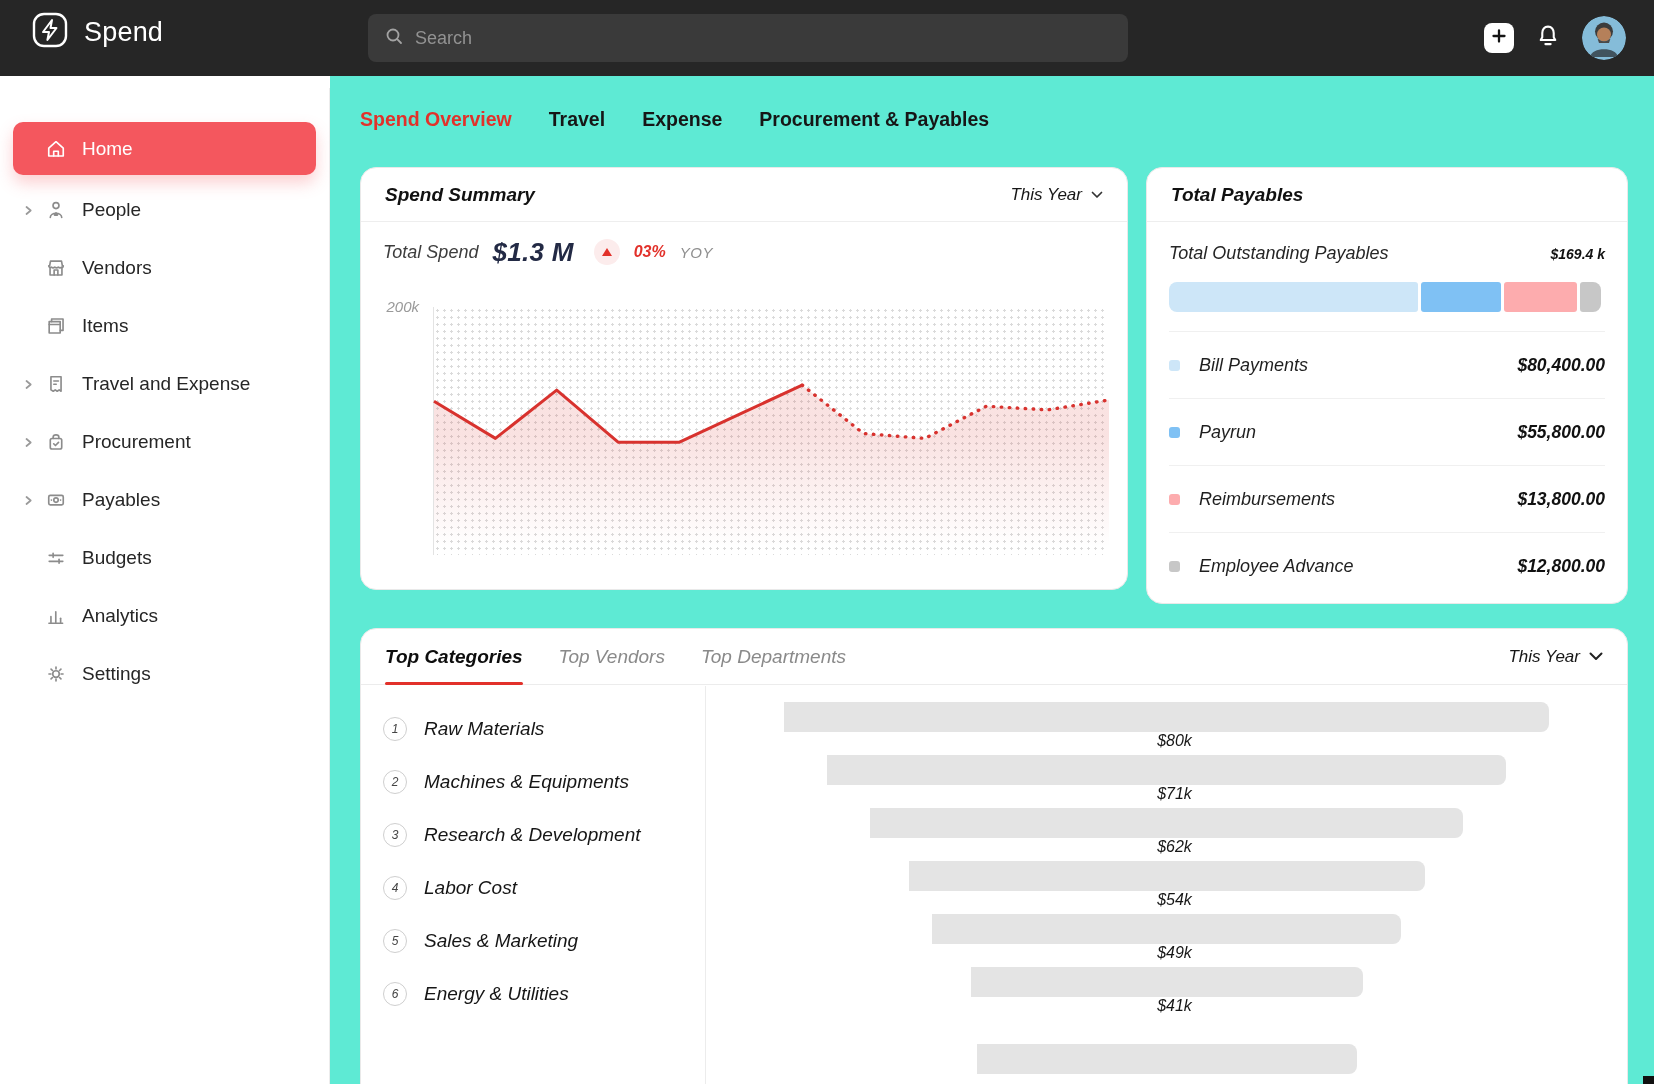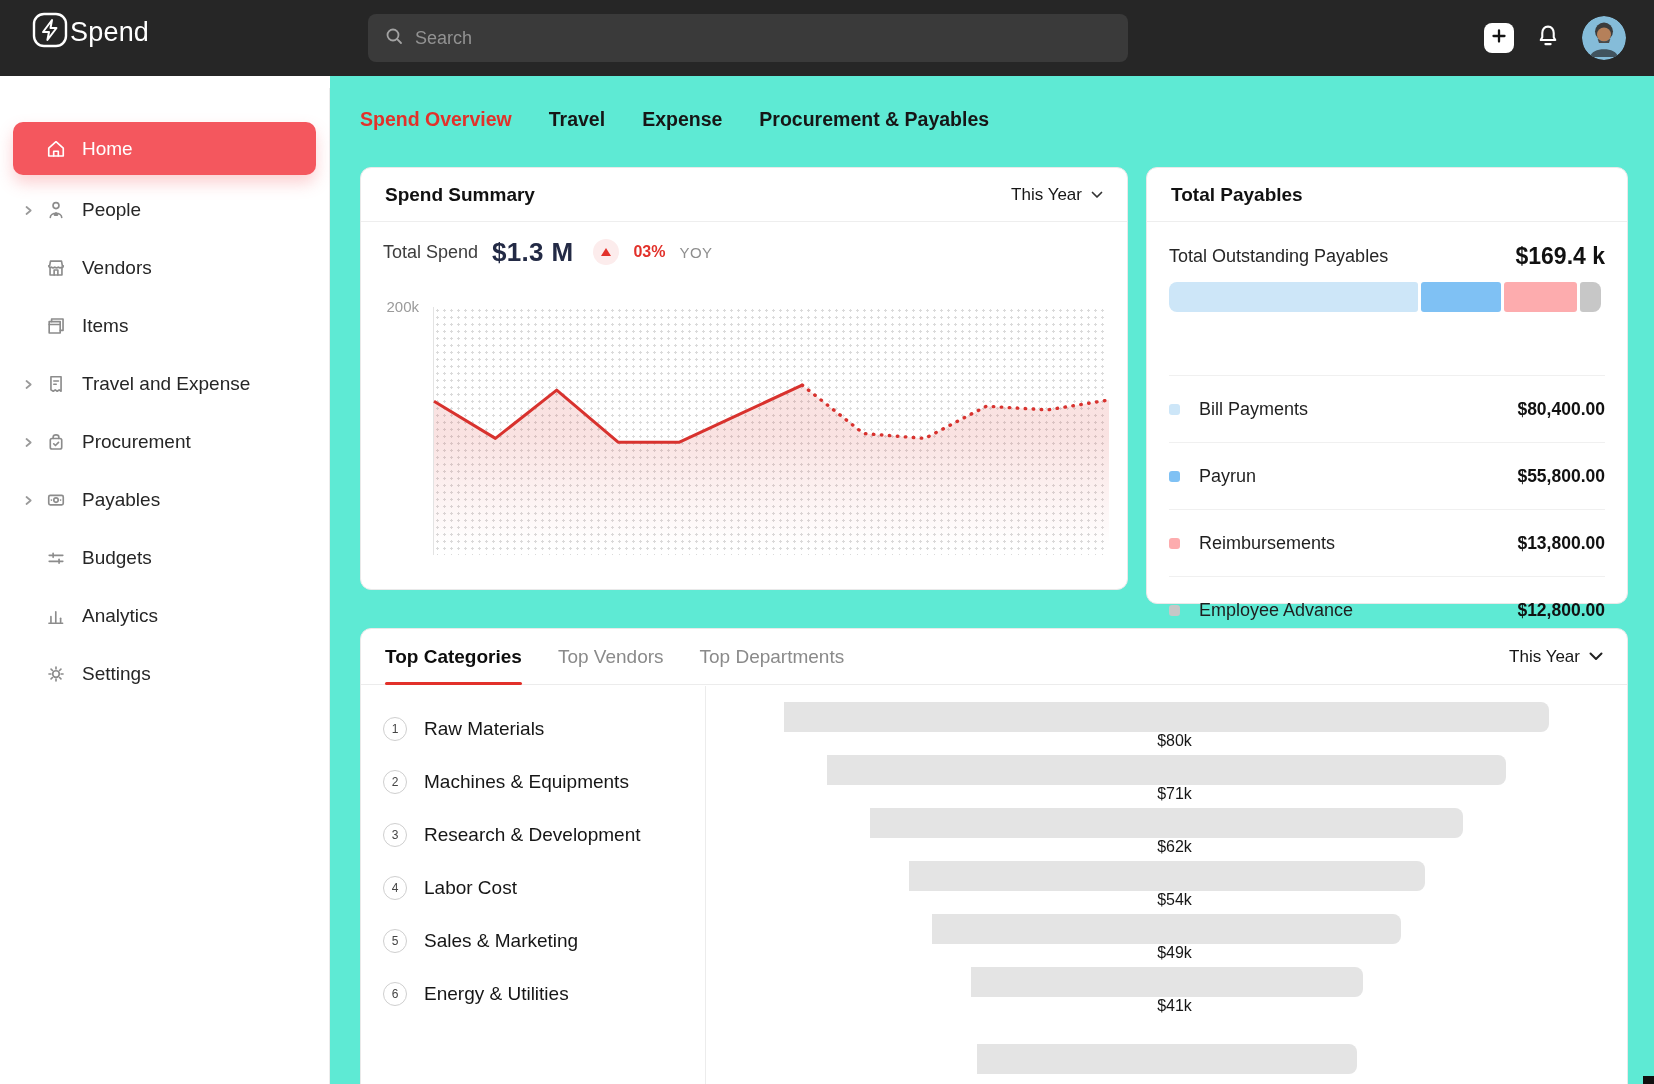--- a/index.html
+++ b/index.html
@@ -3,21 +3,21 @@
 <meta charset="utf-8">
 <style>
   * { margin:0; padding:0; box-sizing:border-box; }
   html,body { width:1654px; height:1084px; }
   body {
     position:relative; overflow:hidden; background:#ffffff;
     font-family:"Liberation Sans", sans-serif; color:#1c1c1c;
   }
   
   .topbar { position:absolute; left:0; top:0; width:1654px; height:76px; background:#262626; z-index:5; }
-  .logo-area { position:absolute; left:30px; top:0; height:64px; display:flex; align-items:center; }
+  .logo-area { position:absolute; left:30px; top:0; height:64px; display:flex; align-items:center; gap:14px; }
   .logo-text { color:#fff; font-size:27px; font-weight:500; letter-spacing:.2px; }
   .search-wrap { position:absolute; left:368px; top:14px; width:760px; height:48px; background:#3a3a3a; border-radius:8px; display:flex; align-items:center; padding:0 16px; gap:11px; }
   .search-input { flex:1; background:transparent; border:none; outline:none; color:#c4b5fd; font-size:18px; font-family:inherit; }
   .search-input::placeholder { color:#929292; }
   .topbar-right { position:absolute; right:28px; top:0; height:76px; display:flex; align-items:center; gap:21px; }
   .plus-btn { width:30px; height:30px; background:#fff; border-radius:8px; display:flex; align-items:center; justify-content:center; cursor:pointer; }
   .bell-btn { display:flex; align-items:center; cursor:pointer; }
   .avatar { width:44px; height:44px; border-radius:50%; overflow:hidden; cursor:pointer; }
 
   
@@ -28,21 +28,21 @@
   .side-icon { width:37px; display:flex; align-items:center; color:#8c8c8c; }
   .side-item.active .side-icon { color:#ffffff; }
   .side-label { font-size:19px; }
 
   
   .main { position:absolute; left:330px; top:76px; right:0; bottom:0; background:#5eead4; }
   .main-tabs { position:absolute; left:30px; top:32px; display:flex; gap:37px; }
   .main-tab { font-size:19.5px; font-weight:600; color:#161616; cursor:pointer; }
   .main-tab.active { color:#e2312a; font-weight:700; }
 
-  .card { position:absolute; background:#fff; border:1px solid #e9e9e9; border-radius:11px; }
+  .card { position:absolute; background:#fff; border:1px solid #e9e9e9; border-radius:16px;font-style:italic; }
   .card-head { height:54px; border-bottom:1px solid #eeeeee; display:flex; align-items:center; justify-content:space-between; padding:0 24px; }
   .card-title { font-size:19px; font-weight:700; color:#111; }
   .period { display:flex; align-items:center; gap:9px; font-size:17px; color:#161616; cursor:pointer; }
   .chev-down { display:flex; align-items:center; color:#333; }
 
   
   .card-summary { left:30px; top:91px; width:768px; height:423px; }
   .ts-row { position:absolute; left:22px; top:66px; height:36px; display:flex; align-items:center; gap:14px;justify-content:space-between; }
   .ts-label { font-size:18px; color:#3d3d3d; }
   .ts-value { font-size:26px; font-weight:700; color:#232a45; letter-spacing:.3px; }
@@ -55,26 +55,26 @@
   .ylab.bottom { top:538px; }
   .plot { position:absolute; left:72px; top:139px; width:675px; height:248px; border-left:1px solid #e3e3e3;
     background-image: radial-gradient(circle, #dadada 1.1px, transparent 1.1px);
     background-size: 7px 7px; }
   .plot svg { position:absolute; inset:0; overflow:visible; }
 
   
   .card-payables { left:816px; top:91px; width:482px; height:437px; }
   .outstanding-row { position:absolute; top:75px; left:22px; right:22px; display:flex; justify-content:space-between; align-items:center; }
   .outstanding-label { font-size:18px; color:#262626; }
-  .outstanding-value { font-size:23px; font-weight:700; color:#111; }
+  .outstanding-value { font-size:14px; font-weight:700; color:#111; }
   .stack { position:absolute; top:114px; left:22px; right:22px; height:30px; display:flex; gap:3px; }
   .stack .seg { border-radius:3px; }
   .stack .seg:first-child { border-radius:8px 3px 3px 8px; }
   .stack .seg:last-child { border-radius:3px 8px 8px 3px; }
-  .pay-rows { position:absolute; top:163px; left:22px; right:22px;margin-top:44px; }
+  .pay-rows { position:absolute; top:163px; left:22px; right:22px; }
   .pay-row { height:67px; display:flex; align-items:center; border-top:1px solid #f0f0f0; }
   .pay-swatch { width:11px; height:11px; border-radius:3px; margin-right:19px; }
   .pay-label { font-size:18px; color:#1f1f1f; }
   .pay-value { margin-left:auto; font-size:17.5px; font-weight:700; color:#111; }
 
   
   .card-categories { left:30px; top:552px; width:1268px; height:560px; }
   .cat-head { height:56px; border-bottom:1px solid #ececec; display:flex; align-items:stretch; padding:0 24px; }
   .cat-tabs { display:flex; gap:36px; }
   .cat-tab { display:flex; align-items:center; font-size:19px; color:#8a8a8a; cursor:pointer; position:relative; font-weight:500; }

